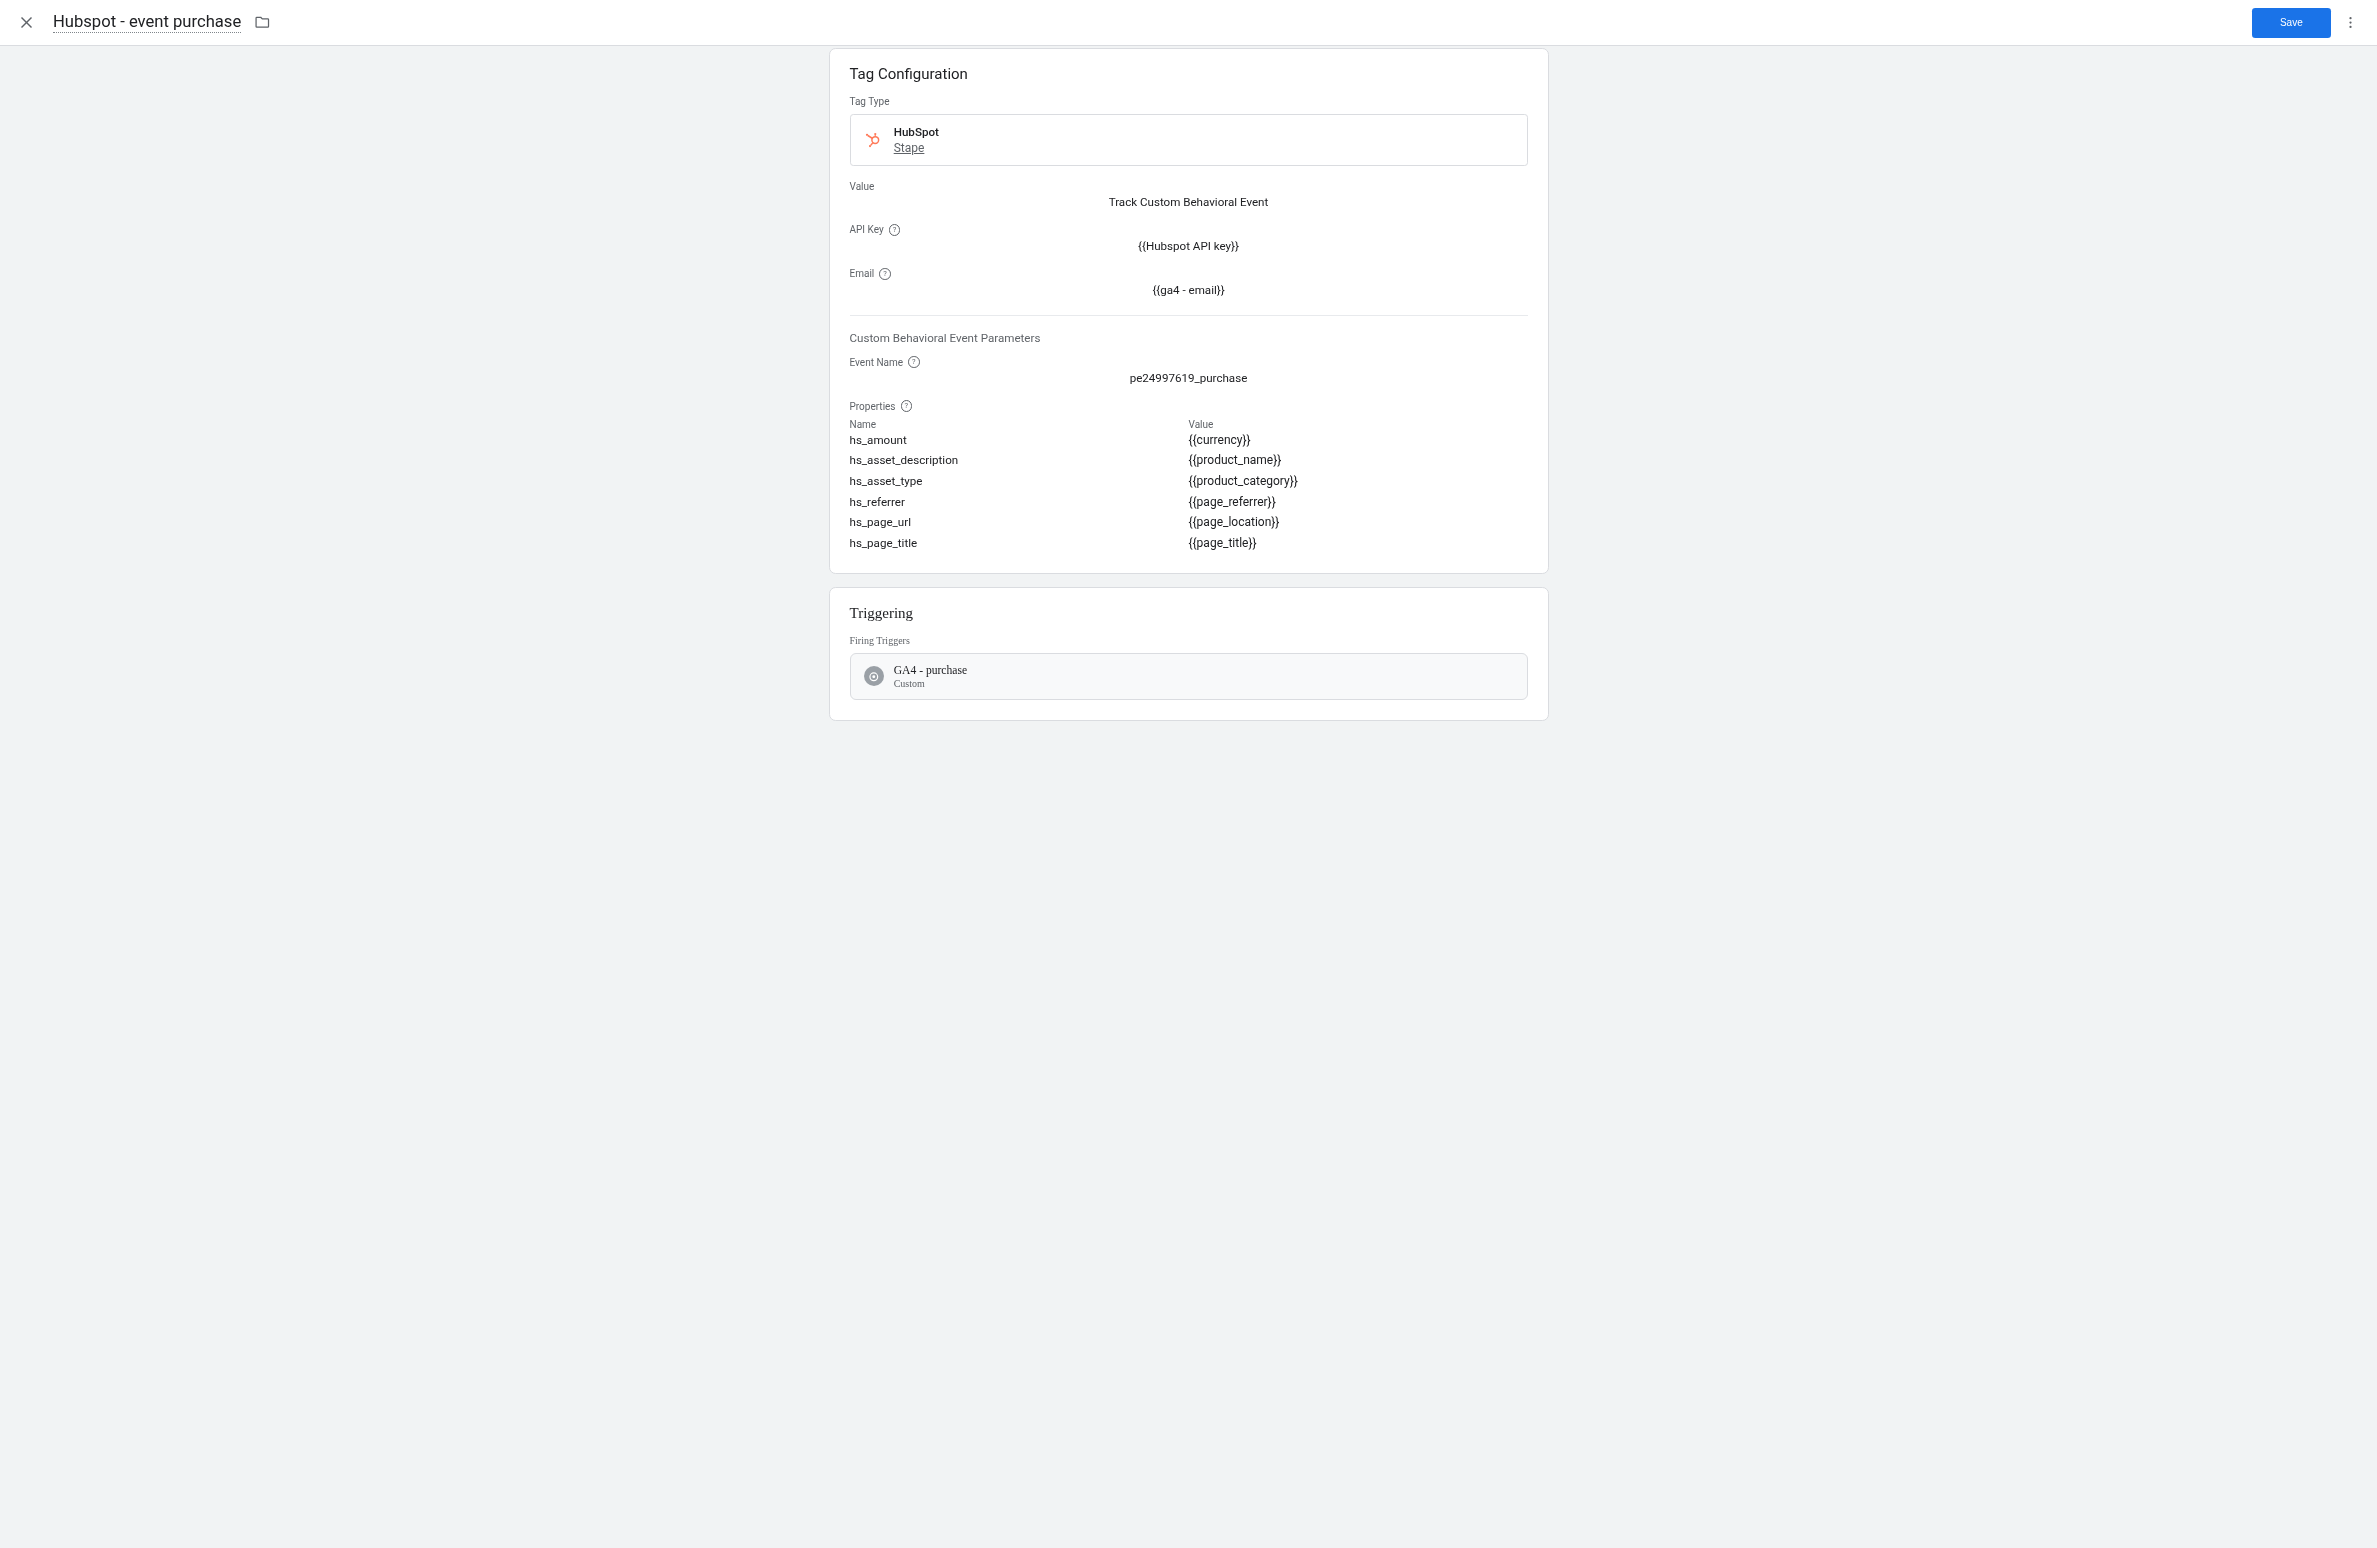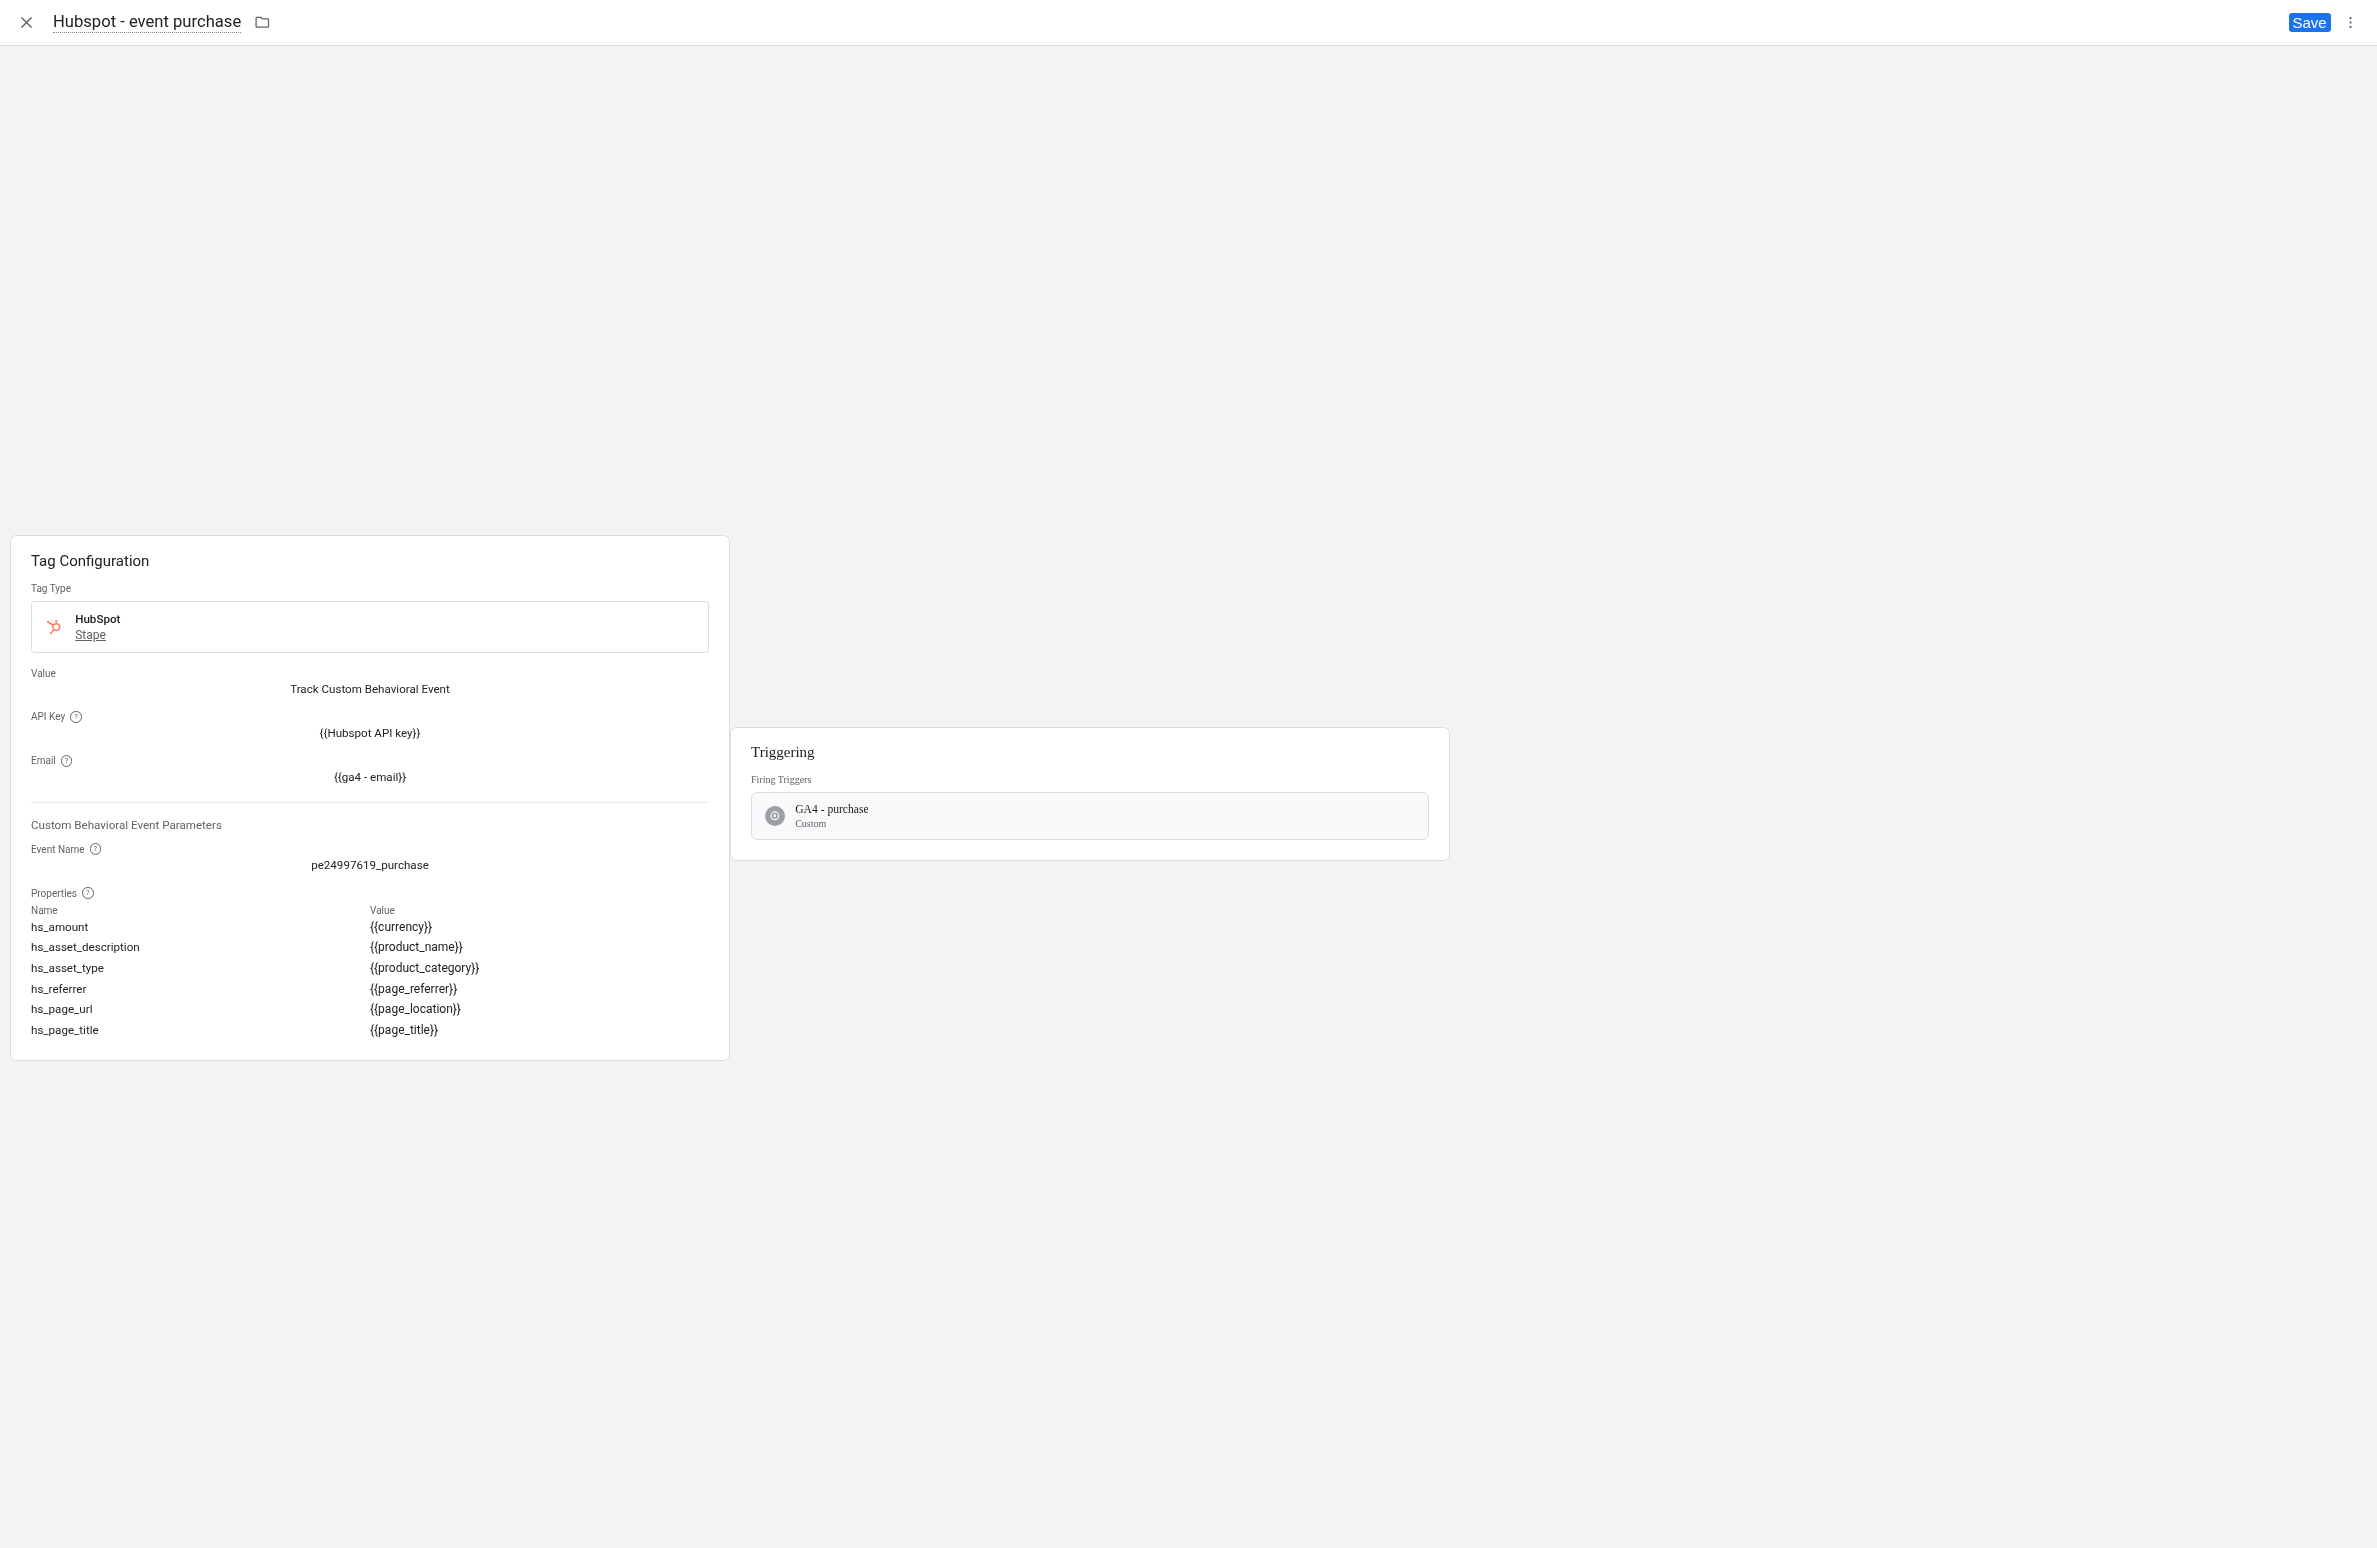--- a/index.html
+++ b/index.html
@@ -41,40 +41,40 @@
       width: 33px; height: 33px;
       display: flex; align-items: center; justify-content: center;
       border: none; background: none; cursor: pointer; border-radius: 50%;
       color: #5f6368; margin-left: 5px;
     }
     .topbar .spacer { flex: 1; }
     .topbar .save-btn {
       background: #1a73e8;
       color: #fff;
       border: none;
-      padding: 0 4px;
-      height: 19px;
-      font-size: 15px;
+      padding: 0 28px;
+      height: 30px;
+      font-size: 10px;
       font-weight: 500;
       border-radius: 3.3px;
       cursor: pointer;
     }
     .topbar .more-btn {
       width: 33px; height:33px;
       display:flex; align-items:center; justify-content:center;
       border:none;background:none;cursor:pointer;border-radius:50%;
       color:#5f6368; margin-left: 3.3px;
     }
 
     .page {
       background: #f1f3f4;
       min-height: calc(100vh - 46px);
-      padding: 10px;
-      display: flex;
-      flex-direction: row;
+      padding: 0;
+      display: flex;
+      flex-direction: column;
       align-items: center;
     }
     .card {
       background: #fff;
       border: 0.8px solid #dadce0;
       border-radius: 6.6px;
       width: 720px;
       max-width: 95%;
       padding: 16.6px 20px 20px 20px;
       margin-top: 1.7px;

